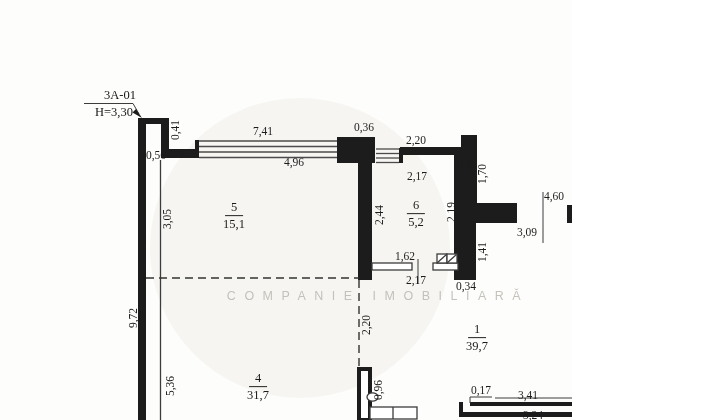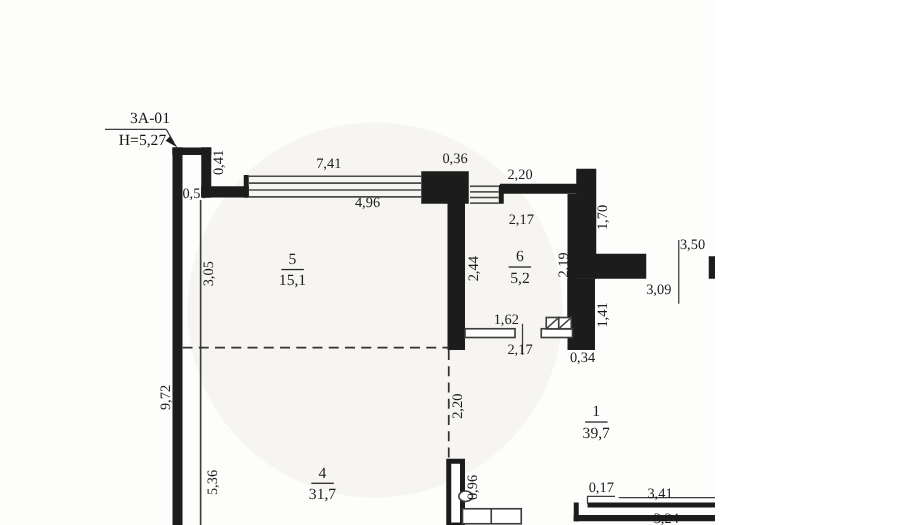--- a/index.html
+++ b/index.html
@@ -119,21 +119,21 @@
       <line x1="418" y1="259" x2="418" y2="284"></line>
       <line x1="495" y1="398" x2="592" y2="398"></line>
       <polyline points="470,403 470,397 492,397"></polyline>
       <line x1="84" y1="103.5" x2="133" y2="103.5"></line>
       <line x1="133" y1="103.5" x2="139" y2="114"></line>
     </g>
     <polygon points="142,118 136,109 132.5,112.5" fill="#1c1c1c"></polygon>
   </svg>
 
   <div class="titleblock" style="left:120px;top:95px;">3А-01</div>
-  <div class="titleblock" style="left:114px;top:112px;">Н=5,27</div>
+  <div class="titleblock" style="left:114px;top:112px;">Н=3,30</div>
 
   <div class="room-label" style="left:234px;top:216px;">
     <div class="room-num">5</div>
     <div class="room-area">15,1</div>
   </div>
   <div class="room-label" style="left:416px;top:214px;">
     <div class="room-num">6</div>
     <div class="room-area">5,2</div>
   </div>
   <div class="room-label" style="left:258px;top:387px;">
@@ -145,21 +145,21 @@
     <div class="room-area">39,7</div>
   </div>
 
   <div class="dim" style="left:156px;top:116px;margin-top:40px;">0,56</div>
   <div class="dim" style="left:263px;top:132px;">7,41</div>
   <div class="dim" style="left:263px;top:163px;margin-left:31px;">4,96</div>
   <div class="dim" style="left:364px;top:128px;">0,36</div>
   <div class="dim" style="left:416px;top:141px;">2,20</div>
   <div class="dim" style="left:467px;top:129px;margin-top:36px;">0,35</div>
   <div class="dim" style="left:417px;top:177px;">2,17</div>
-  <div class="dim" style="left:554px;top:197px;">3,50</div>
+  <div class="dim" style="left:554px;top:197px;">4,60</div>
   <div class="dim" style="left:527px;top:233px;">3,09</div>
   <div class="dim" style="left:405px;top:257px;">1,62</div>
   <div class="dim" style="left:416px;top:281px;">2,17</div>
   <div class="dim" style="left:466px;top:287px;">0,34</div>
   <div class="dim" style="left:481px;top:391px;">0,17</div>
   <div class="dim" style="left:528px;top:396px;">3,41</div>
   <div class="dim" style="left:533px;top:416px;">3,24</div>
 
   <div class="dim v" style="left:176px;top:130px;">0,41</div>
   <div class="dim v" style="left:483px;top:174px;">1,70</div>
@@ -167,14 +167,15 @@
   <div class="dim v" style="left:452px;top:212px;">2,19</div>
   <div class="dim v" style="left:483px;top:252px;">1,41</div>
   <div class="dim v" style="left:168px;top:219px;">3,05</div>
   <div class="dim v" style="left:134px;top:318px;">9,72</div>
   <div class="dim v" style="left:171px;top:386px;">5,36</div>
   <div class="dim v" style="left:367px;top:325px;">2,20</div>
   <div class="dim v" style="left:379px;top:390px;">0,96</div>
   <div class="dim v" style="left:589px;top:314px;">4,50</div>
   <div class="dim v" style="left:624px;top:371px;">8,23</div>
 
+  <div id="wm-sub">COMPANIE IMOBILIARĂ</div>
 
 </div>
 
 </body></html>

